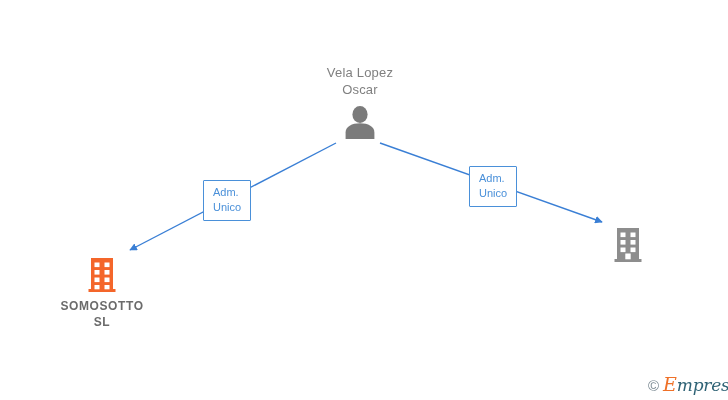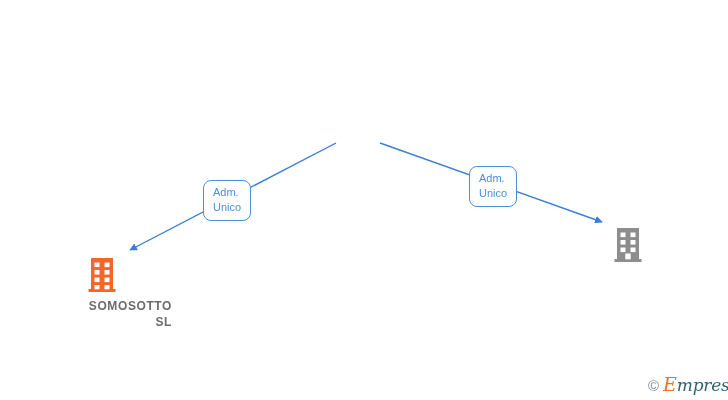--- a/index.html
+++ b/index.html
@@ -58,42 +58,41 @@
   }
   .company-label {
     margin-top: 6px;
     font-size: 12px;
     line-height: 16px;
     white-space: pre-line;
   }
   #node-somosotto {
     left: 32px;
     top: 258px;
-    text-align: right;
   }
   #node-somosotto .company-label {
     color: #6b6b6b;
     font-weight: bold;
     letter-spacing: 0.6px;
   }
   #node-cereal {
     left: 558px;
     top: 228px;
   }
   #node-cereal .company-label {
     color: #8d8d8d;
     letter-spacing: 0.9px;
   }
 
   
   .edge-label {
     position: absolute;
     box-sizing: border-box;
     border: 1px solid #4a90d9;
-    border-radius: 8px;
+    border-radius: 1px;
     background: #ffffff;
     color: #4a90d9;
     font-size: 11px;
     line-height: 15px;
     padding: 4px 9px 5px 9px;
     white-space: pre-line;
     text-align: left;
   }
   #edge-label-left {
     left: 203px;
@@ -139,20 +138,30 @@
   <svg id="edges" viewBox="0 0 728 400" xmlns="http://www.w3.org/2000/svg">
     <defs>
       <marker id="arrow-blue" viewBox="0 0 10 10" refX="9" refY="5" markerWidth="5.5" markerHeight="5.5" orient="auto-start-reverse">
         <path d="M 0 0 L 10 5 L 0 10 z" fill="#3a7fd5"></path>
       </marker>
     </defs>
     <line x1="336" y1="143" x2="130" y2="250" stroke="#3a7fd5" stroke-width="1.4" marker-end="url(#arrow-blue)"></line>
     <line x1="380" y1="143" x2="602" y2="222" stroke="#3a7fd5" stroke-width="1.4" marker-end="url(#arrow-blue)"></line>
   </svg>
 
+  <div class="person-node">
+    <div class="person-label">Vela Lopez
+Oscar</div>
+    <div class="person-icon">
+      <svg width="36" height="34" viewBox="0 0 36 34" xmlns="http://www.w3.org/2000/svg">
+        <ellipse cx="18" cy="9.5" rx="7.6" ry="8.4" fill="#7b7b7b"></ellipse>
+        <path d="M 3.6 34 L 3.6 27.5 C 3.6 21.6 9.8 18.3 18 18.3 C 26.2 18.3 32.4 21.6 32.4 27.5 L 32.4 34 Z" fill="#7b7b7b"></path>
+      </svg>
+    </div>
+  </div>
 
   <div class="company-node" id="node-somosotto">
     <div class="company-icon">
       <svg width="28" height="34" viewBox="0 0 28 34" xmlns="http://www.w3.org/2000/svg">
         <rect x="3" y="0" width="22" height="34" fill="#f4662a"></rect>
         <rect x="0.5" y="31" width="27" height="3" fill="#f4662a"></rect>
         <rect x="6.5" y="4.5" width="5" height="4.6" fill="#ffffff"></rect>
         <rect x="16.5" y="4.5" width="5" height="4.6" fill="#ffffff"></rect>
         <rect x="6.5" y="12" width="5" height="4.6" fill="#ffffff"></rect>
         <rect x="16.5" y="12" width="5" height="4.6" fill="#ffffff"></rect>

